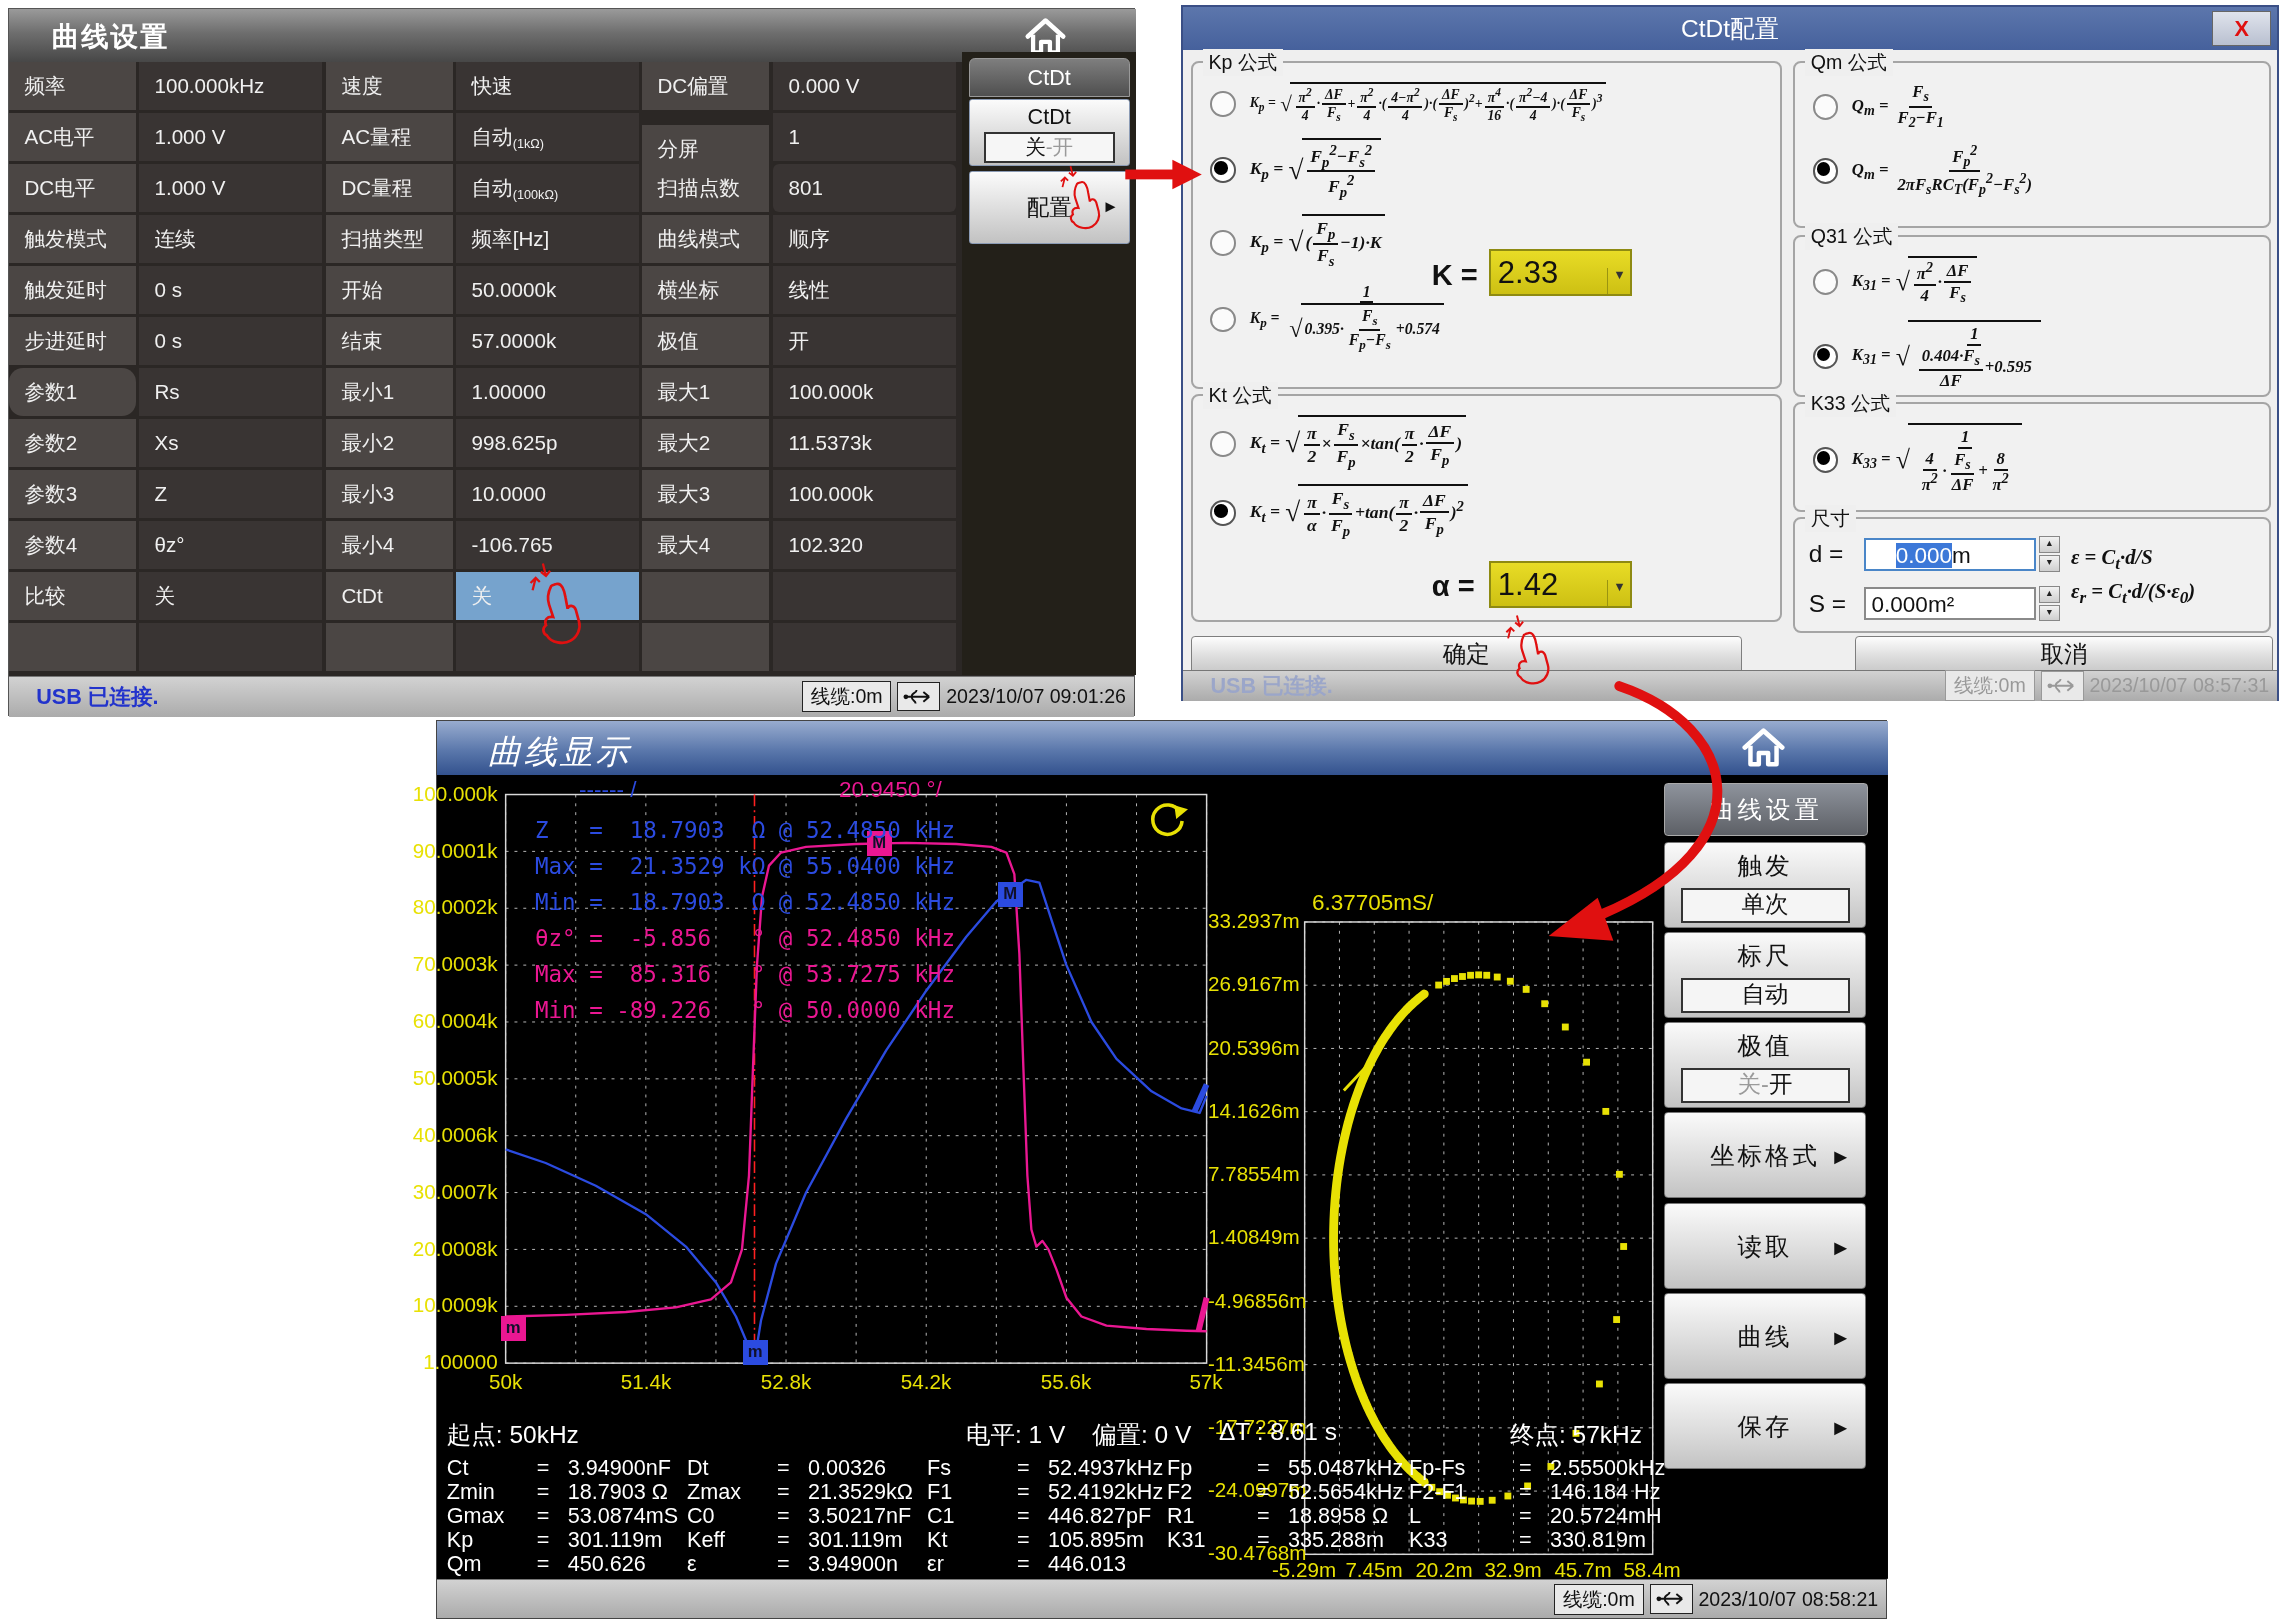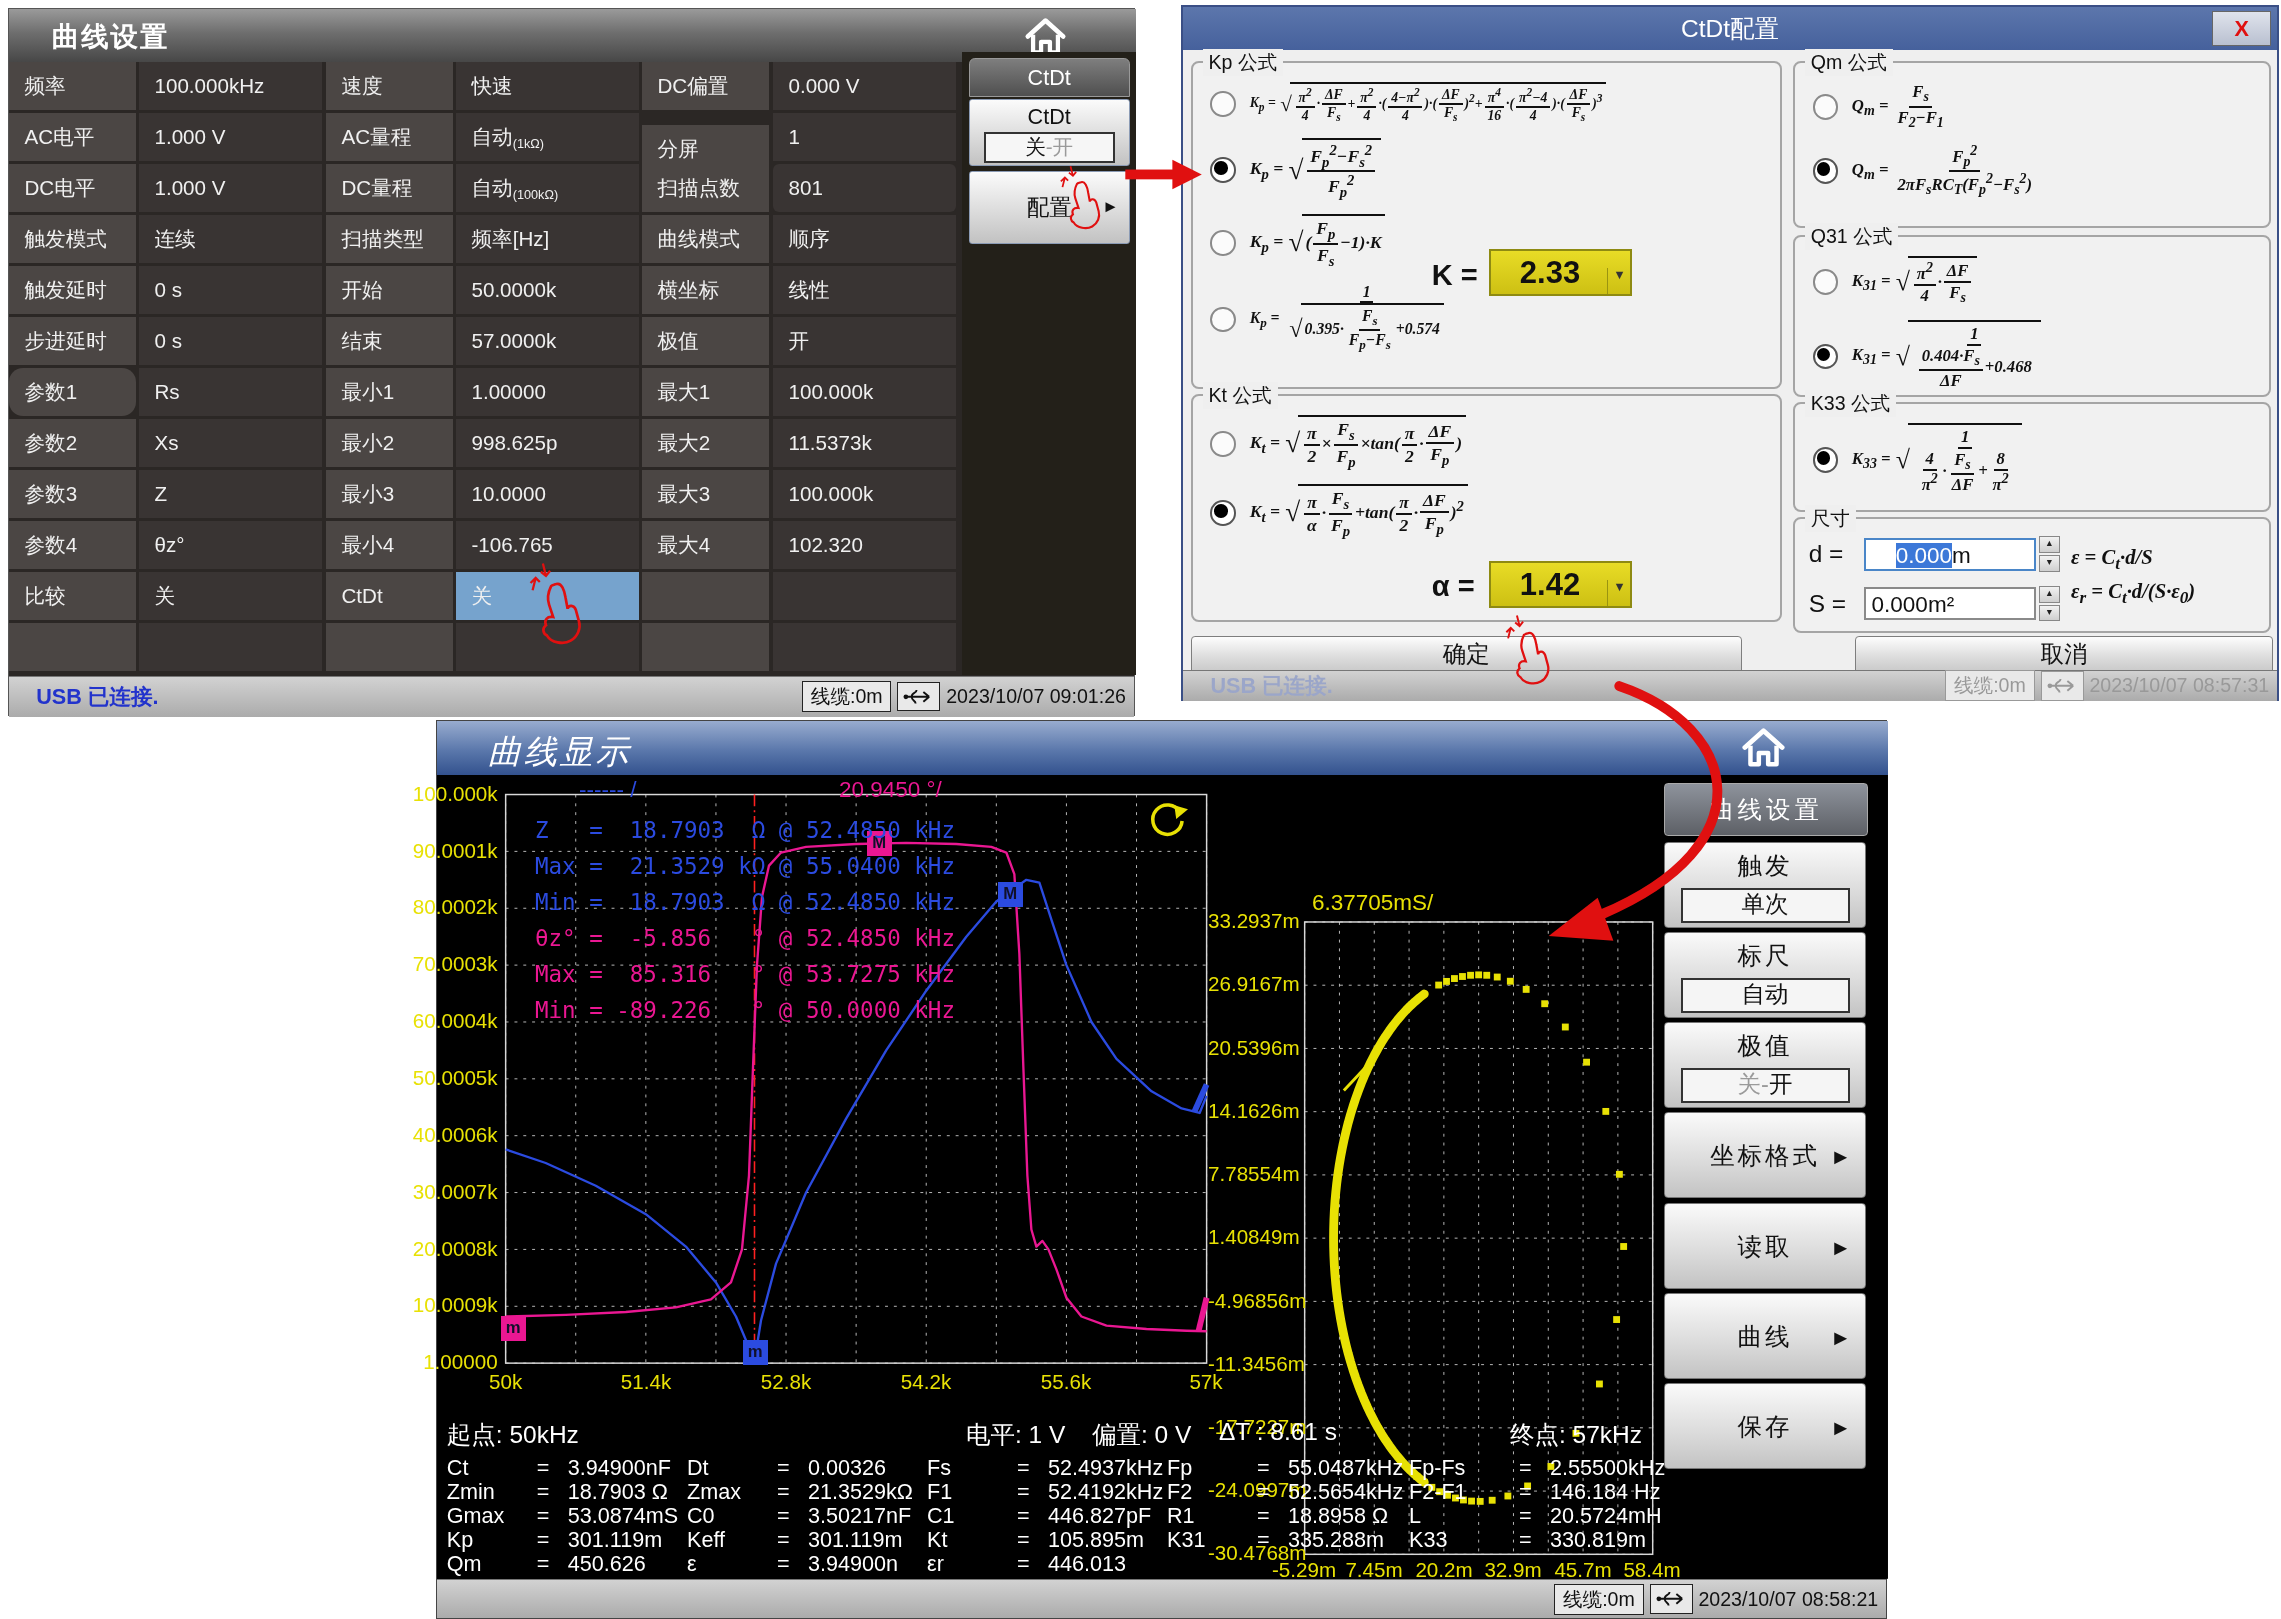--- a/index.html
+++ b/index.html
@@ -49,21 +49,21 @@
   .radio.on::after{content:"";position:absolute;left:2px;top:2px;width:13.7px;height:13.7px;border-radius:50%;background:#000;}
   .math{font-family:"Liberation Serif",serif;font-style:italic;font-weight:bold;color:#111;white-space:nowrap;}
   .fs13{font-size:13.7px;} .fs15{font-size:15.7px;} .fs17{font-size:17.6px;} .fs16{font-size:16.7px;}
   .frac{display:inline-flex;flex-direction:column;align-items:center;vertical-align:middle;margin:0 2px;}
   .frac>.num{border-bottom:2px solid currentColor;padding:0 2.9px;text-align:center;display:block;}
   .frac>.den{padding:0 2.9px;text-align:center;display:block;}
   .sqrt{display:inline-flex;align-items:center;vertical-align:middle;margin:0 1px;}
   .rad{font-size:1.55em;line-height:.85;margin-right:-2px;font-style:normal;}
   .radbody{border-top:2px solid currentColor;padding:2px 3.9px;display:inline-flex;align-items:center;}
   .kcombo{position:absolute;width:143px;height:47px;background:linear-gradient(180deg,#e8dc26,#cdc013);border:2px solid #8e8a12;box-sizing:border-box;}
-  .kcombo .kval{font-size:31px;font-weight:bold;color:#111;margin-left:29px;line-height:43px;}
+  .kcombo .kval{font-size:31px;font-weight:normal;color:#111;margin-left:7px;line-height:43px;}
   .kcombo .karr{position:absolute;right:3.9px;top:17.6px;font-size:12.7px;color:#333;border-left:1px solid #9a9410;padding-left:4.9px;height:25.5px;}
   .klabel{position:absolute;font-size:29px;color:#111;font-weight:bold;}
   .dlgbtn{position:absolute;height:37px;background:linear-gradient(180deg,#fdfdfd,#dcdcdc 55%,#c6c6c6);border:1px solid #7e7e7e;border-radius:3.9px;font-size:23.5px;color:#111;text-align:center;line-height:35px;}
   .sizerow{position:absolute;display:flex;align-items:center;}
   .sizelabel{font-size:24.5px;color:#111;width:55px;}
   .sizeinput{width:172px;height:33px;background:#fff;border:2px solid #8a8a8a;font-size:22.5px;color:#111;line-height:31px;padding-left:5.9px;box-sizing:border-box;}
   .sizeinput.focus{border-color:#4a86c8;padding-left:30px;}
   .selhl{background:#3c78d8;color:#fff;}
   .spincol{display:flex;flex-direction:column;gap:2px;margin-left:2.9px;}
   .spinbtn{width:19.6px;height:14.7px;background:linear-gradient(180deg,#f2f2f2,#cfcfcf);border:1px solid #888;font-size:8.8px;line-height:12.7px;text-align:center;color:#222;}
@@ -387,21 +387,21 @@
         <div class="fopt">
           <span class="radio on"></span>
           <span class="math fs16"><span class="m"><span>K</span><sub><span class="m"><span>31</span></span></sub><span> = </span><span class="sqrt">
                 <span class="rad">√</span>
                 <span class="radbody">
                   <span class="m"><span class="frac">
                       <span class="num"><span class="m"><span>1</span></span></span>
                       <span class="den"><span class="m"><span class="frac">
                             <span class="num"><span class="m"><span>0.404·F</span><sub><span class="m"><span>s</span></span></sub></span></span>
                             <span class="den"><span class="m"><span>ΔF</span></span></span>
-                          </span><span>+0.468</span></span></span>
+                          </span><span>+0.595</span></span></span>
                     </span></span>
                 </span>
               </span></span></span>
         </div>
       </div>
   </div>
 
   <div class="gbox" style="left:610px;top:395px;width:478px;height:110px;">
     <div class="gboxlabel">K33 公式</div>
     <div style="position: absolute; left: 3.9px; top: 9.8px; right: 3.9px;">

